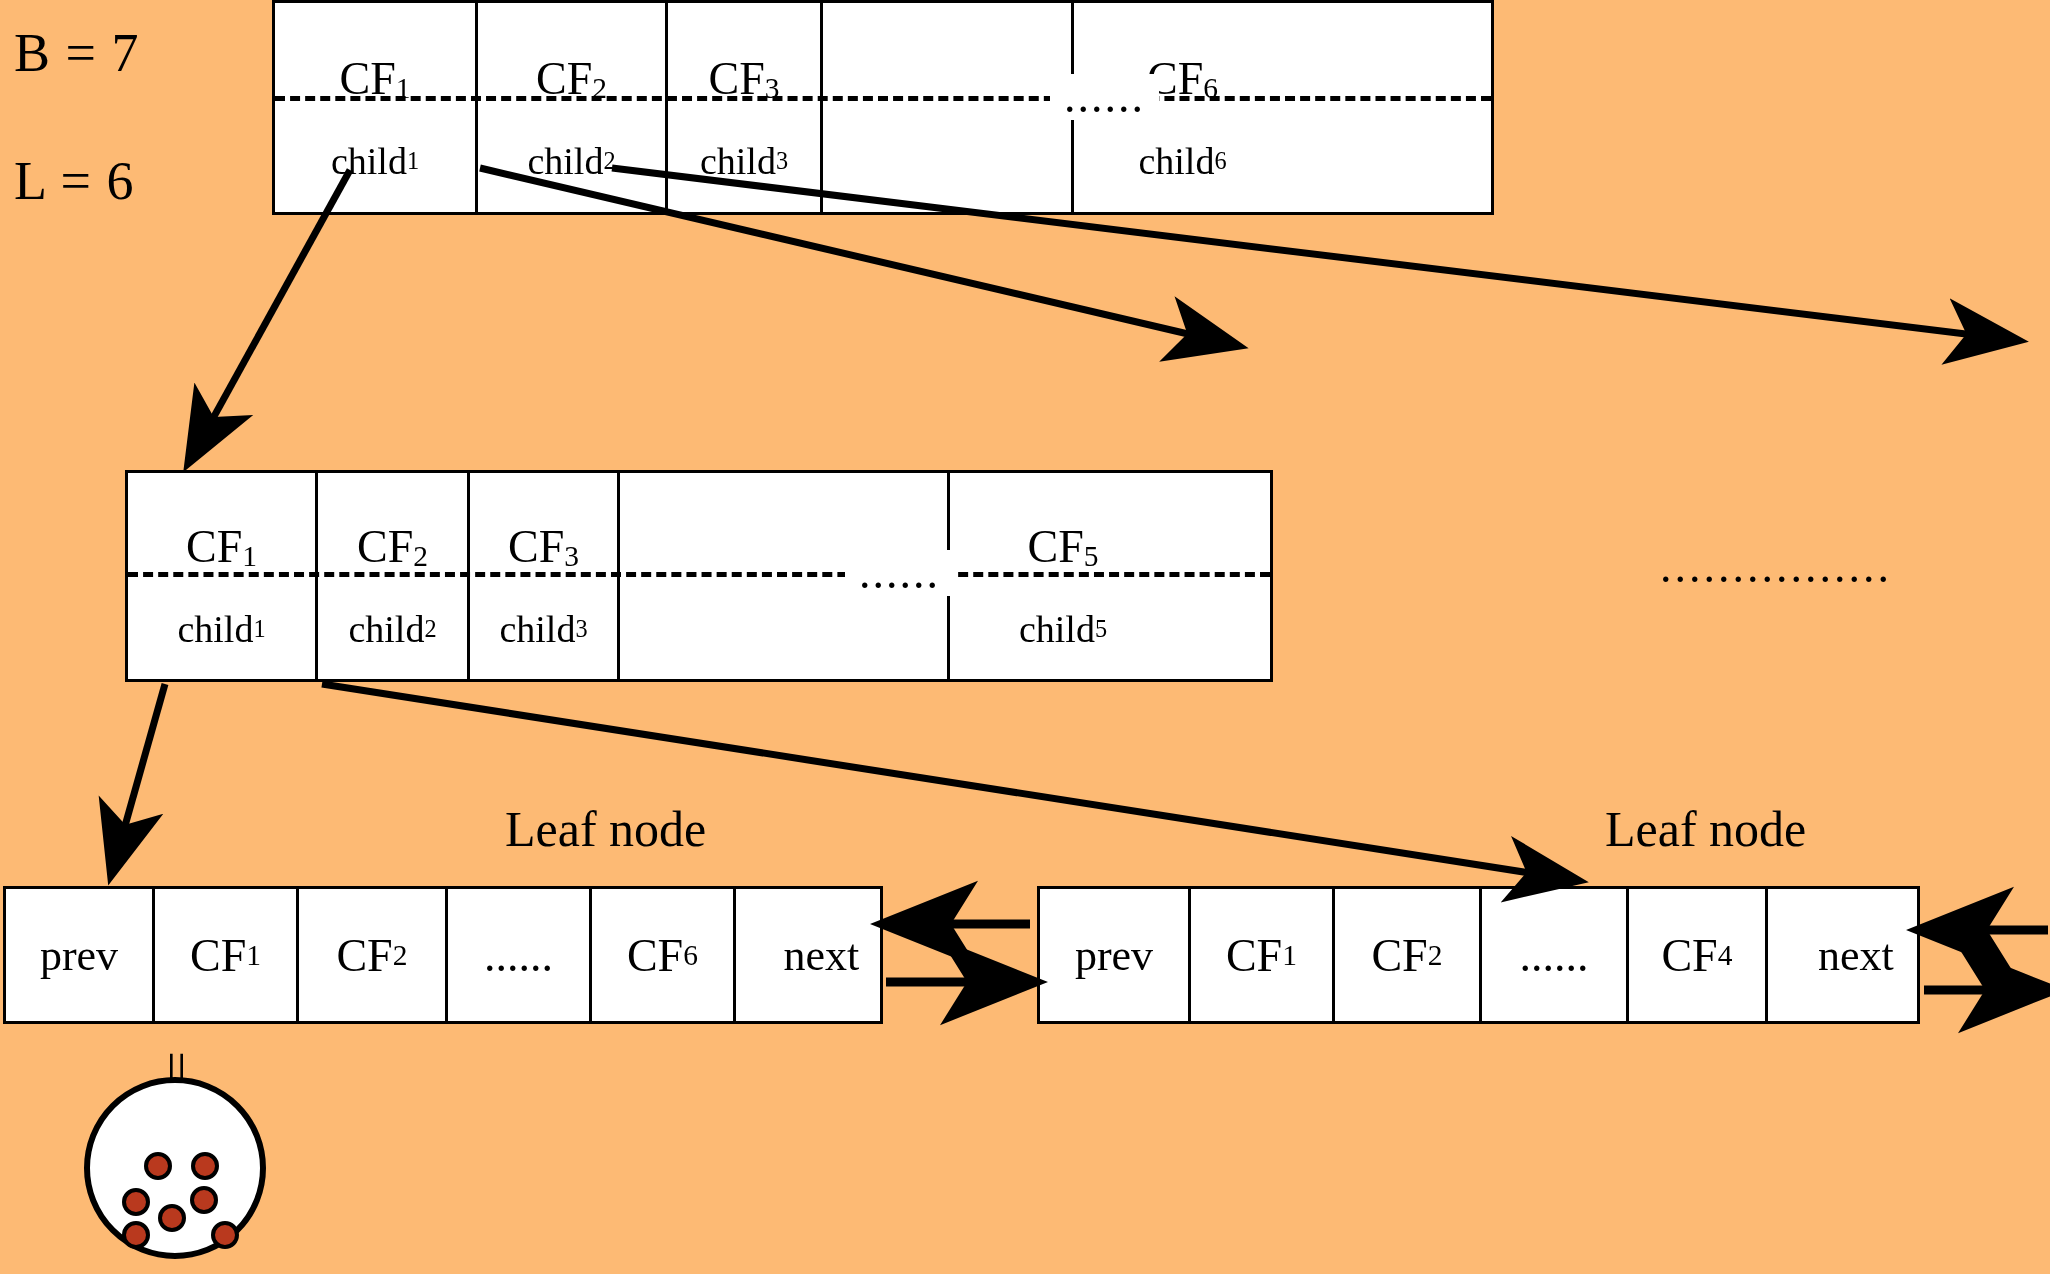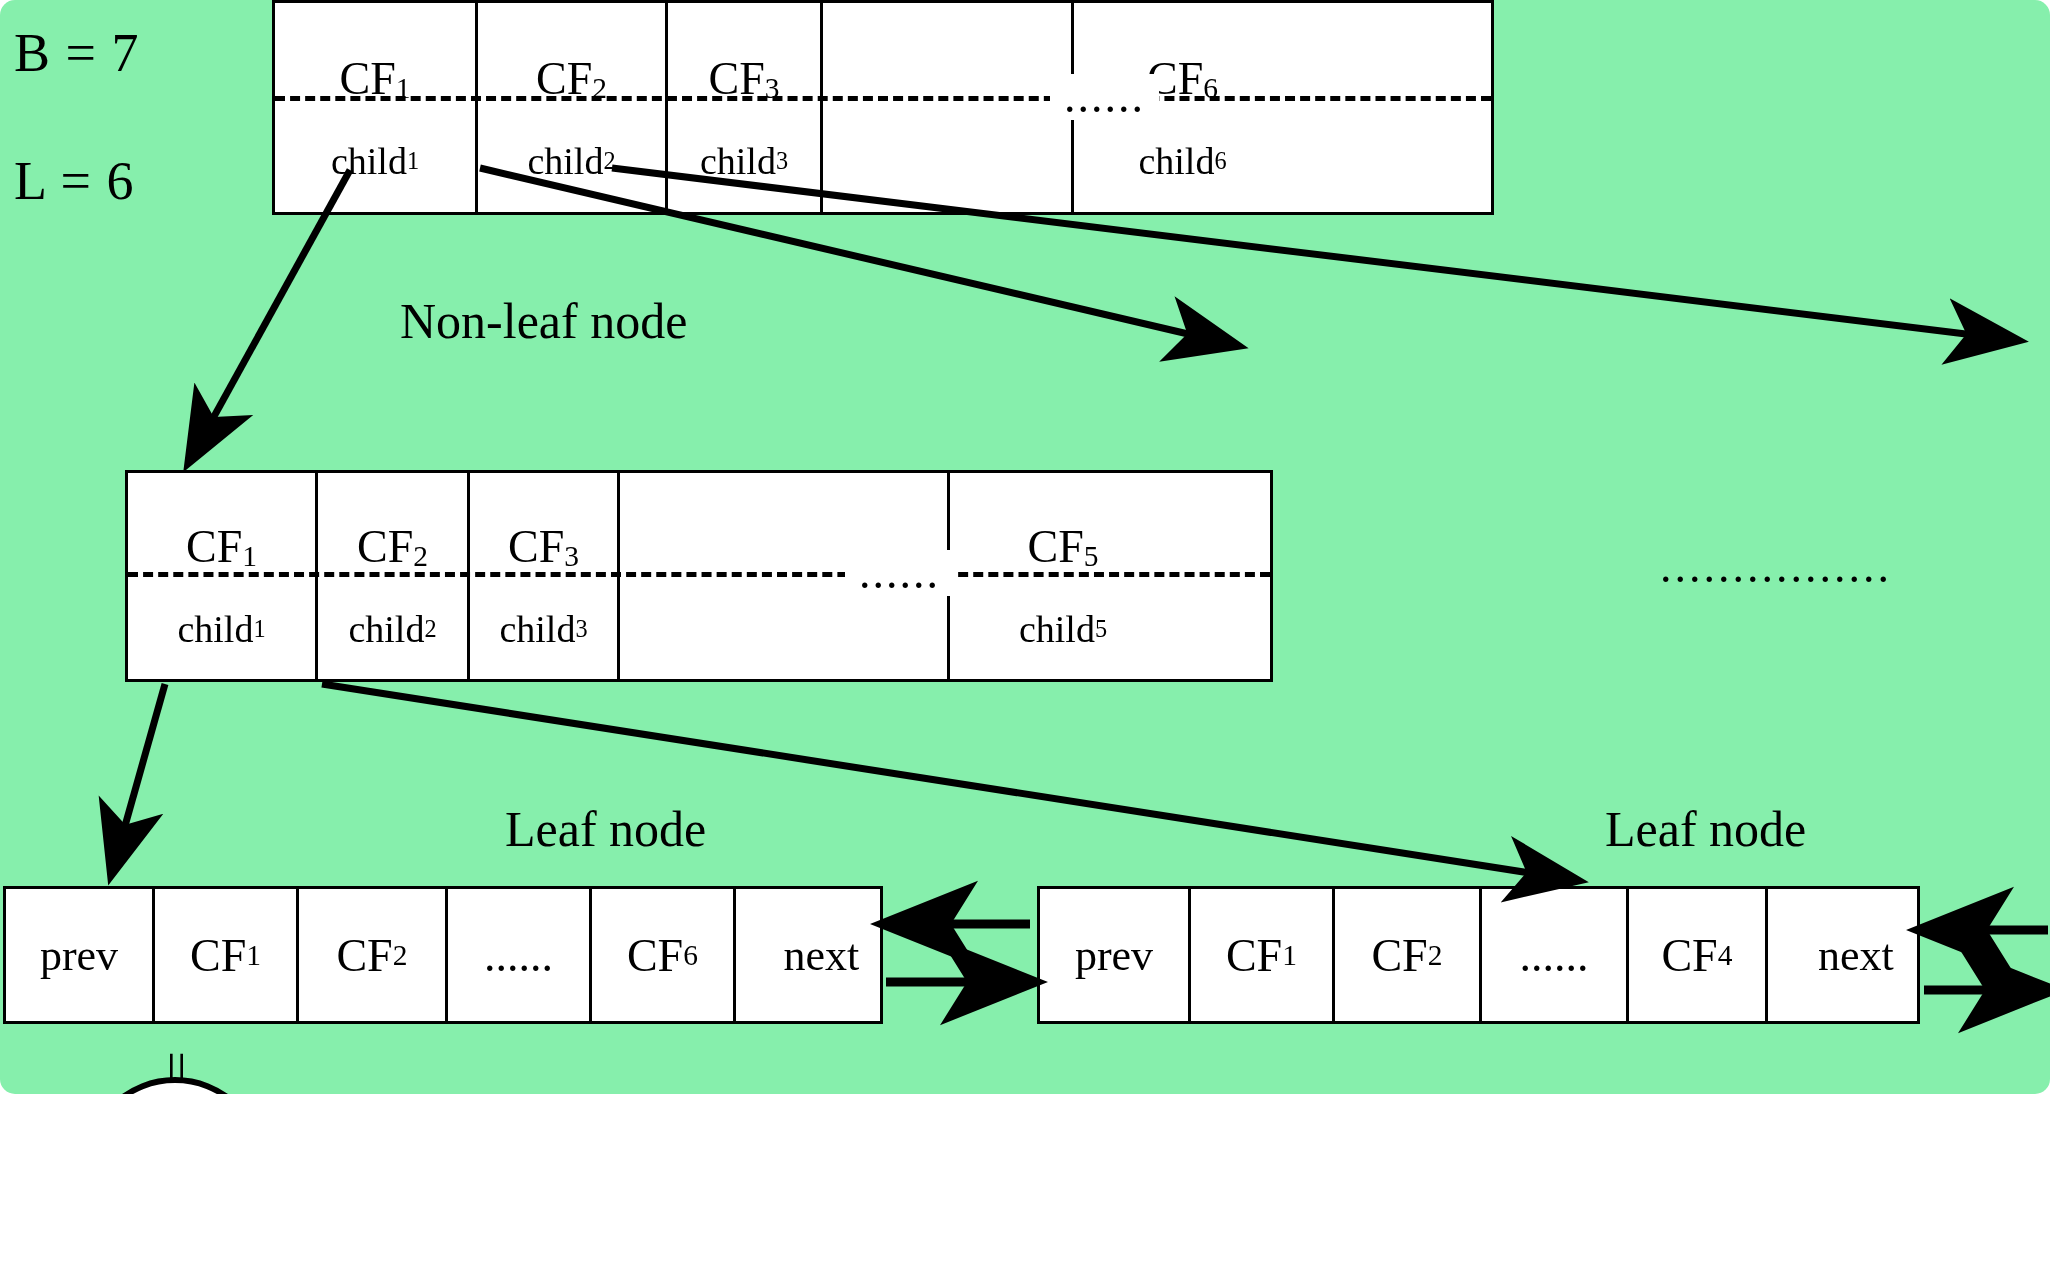--- a/index.html
+++ b/index.html
@@ -3,25 +3,24 @@
 <meta charset="utf-8">
 <style>
   html, body {
     margin: 0;
     padding: 0;
     background: #ffffff;
   }
   #stage {
     position: relative;
     width: 2050px;
-    height: 1094px;
-    background: #86efac;
+    height: 1274px;
+    background: #fdba74;
     font-family: "Liberation Serif", "DejaVu Serif", serif;
     overflow: hidden;
-    border-radius: 15px;
   }
 
   
   .param {
     position: absolute;
     font-size: 54px;
     color: #000;
     white-space: nowrap;
     letter-spacing: 1px;
   }
@@ -184,21 +183,20 @@
           <span>child</span>
           <sub>6</sub>
         </div>
     </div>
   </div>
 
   <div class="dashband" style="left:275px; top:96px; width:1216px;"></div>
 
   <div class="dots" style="left:1050px; top:74px; background:#fff; padding:0 14px;">......</div>
 
-  <div class="caption" style="left:400px; top:292px;">Non-leaf node</div>
 
   <div class="node" id="non-leaf-node" style="left:125px; top:470px; width:1148px; height:212px;">
     <div class="cell" style="width:190px;">
       <div class="cf-part">
           <span>CF</span>
           <sub>1</sub>
         </div>
       <div class="child-part">
           <span>child</span>
           <sub>1</sub>

